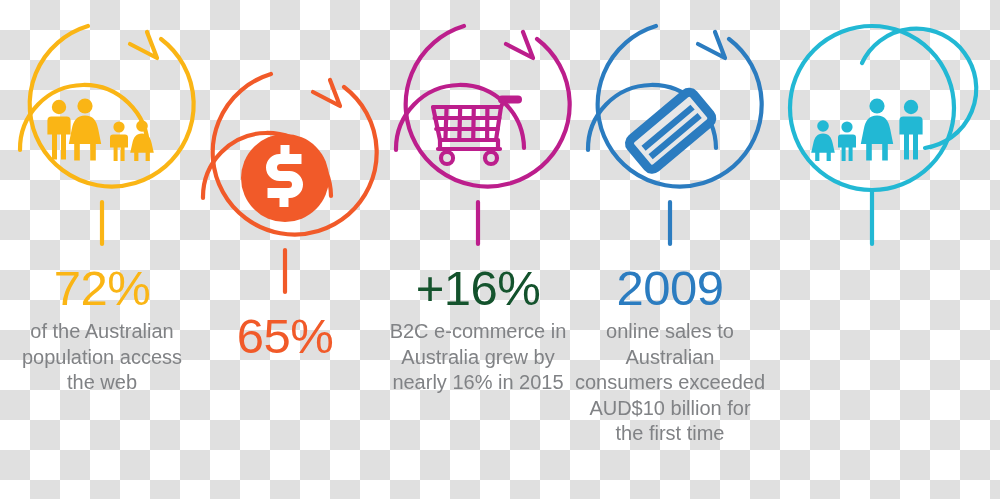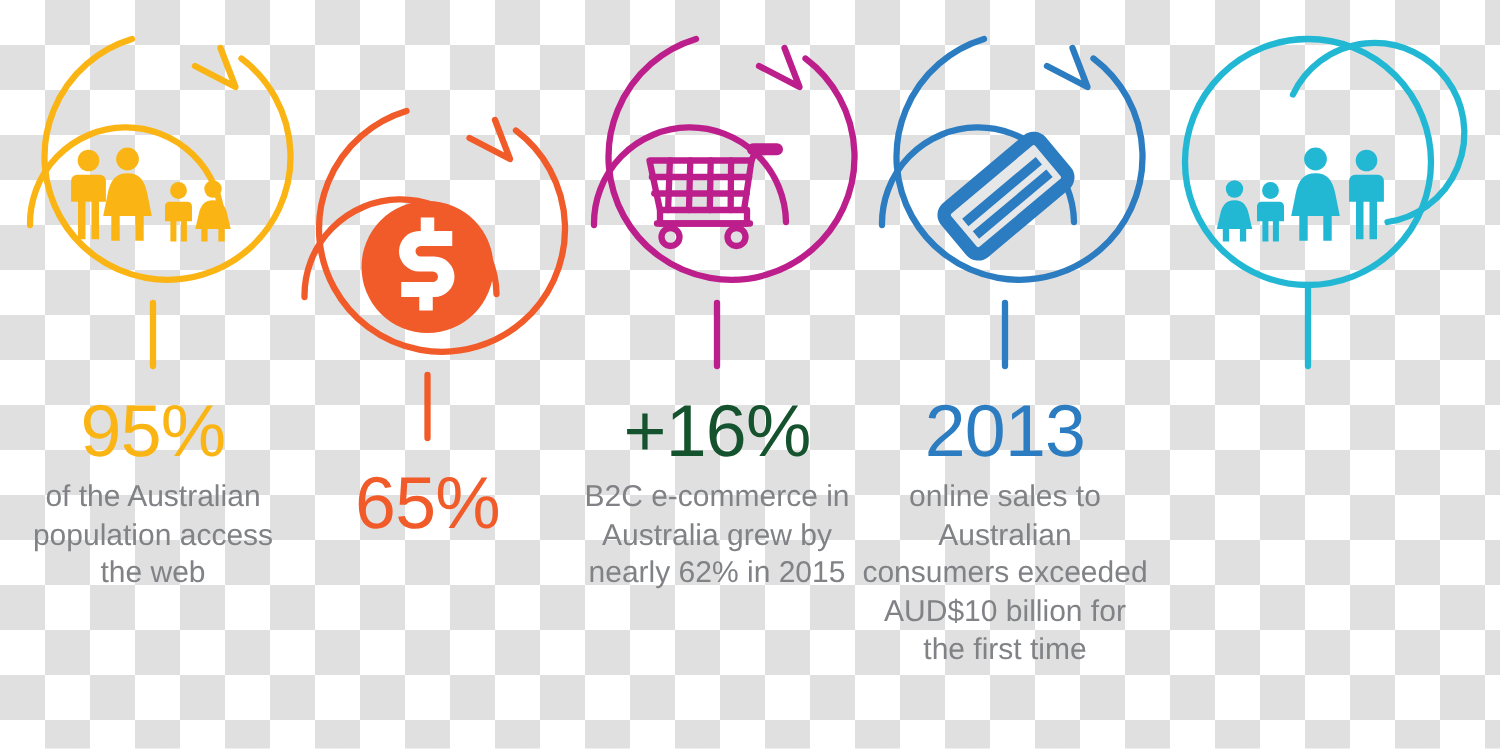--- a/index.html
+++ b/index.html
@@ -130,21 +130,21 @@
 
           <circle cx="76" cy="28" r="5.6" fill="#fab515"></circle>
           <path d="M 70 35.5 h 12 a 3 3 0 0 1 3 3 v 10 h -3.4 v 13.5 h -4 v -13.5 h -3 v 13.5 h -4 v -13.5 h -3.6 v -10 a 3 3 0 0 1 3 -3 z" fill="#fab515"></path>
 
           <circle cx="99" cy="27" r="5.8" fill="#fab515"></circle>
           <path d="M 99 34.5 c 6 0 8.4 4 9.6 9.6 l 2.2 9.6 h -4 v 8.3 h -4.2 v -8.3 h -7.2 v 8.3 h -4.2 v -8.3 h -4 l 2.2 -9.6 c 1.2 -5.6 3.6 -9.6 9.6 -9.6 z" fill="#fab515"></path>
         </svg>
       </div>
     </div>
     <div class="text-zone">
-      <div class="stat-value">95%</div>
+      <div class="stat-value">72%</div>
       <div class="stat-desc">of the Australian
 population access
 the web</div>
     </div>
   </div>
 
   <div class="panel" id="panel-1">
     <div class="circle-zone">
       <svg viewBox="0 0 244 260">
         <path d="M 181 39 A 82 82 0 1 1 108 26" fill="none" stroke="#f15a29" stroke-width="4.2" stroke-linecap="round"></path>
@@ -196,21 +196,21 @@
             <circle cx="19" cy="65" r="6"></circle>
             <circle cx="63" cy="65" r="6"></circle>
           </g>
         </svg>
       </div>
     </div>
     <div class="text-zone">
       <div class="stat-value">+16%</div>
       <div class="stat-desc">B2C e-commerce in
 Australia grew by
-nearly 62% in 2015</div>
+nearly 16% in 2015</div>
     </div>
   </div>
 
   <div class="panel" id="panel-3">
     <div class="circle-zone">
       <svg viewBox="0 0 244 260">
         <path d="M 181 39 A 82 82 0 1 1 108 26" fill="none" stroke="#2b7cc0" stroke-width="4.2" stroke-linecap="round"></path>
         <path d="M 40 150 A 60 60 0 1 1 168 148" fill="none" stroke="#2b7cc0" stroke-width="4.2" stroke-linecap="round"></path>
         <path d="M 150 44 L 177 58 L 167 32" fill="none" stroke="#2b7cc0" stroke-width="4.2" stroke-linecap="round" stroke-linejoin="round"></path>
         <line x1="122" y1="202" x2="122" y2="244" stroke="#2b7cc0" stroke-width="4.2" stroke-linecap="round"></line>
@@ -220,21 +220,21 @@
           <g transform="rotate(-40 50 45)">
             <rect x="9" y="27" width="82" height="38" rx="6" fill="#e6e7e8"></rect>
             <path d="M 15 27 h 70 a 6 6 0 0 1 6 6 v 26 a 6 6 0 0 1 -6 6 h -70 a 6 6 0 0 1 -6 -6 v -26 a 6 6 0 0 1 6 -6 z" fill="none" stroke="#2b7cc0" stroke-width="9"></path>
             <line x1="18" y1="42" x2="82" y2="42" stroke="#2b7cc0" stroke-width="6.5"></line>
             <line x1="18" y1="53" x2="82" y2="53" stroke="#2b7cc0" stroke-width="6.5"></line>
           </g>
         </svg>
       </div>
     </div>
     <div class="text-zone">
-      <div class="stat-value">2013</div>
+      <div class="stat-value">2009</div>
       <div class="stat-desc">online sales to Australian
 consumers exceeded
 AUD$10 billion for
 the first time</div>
     </div>
   </div>
 
   <div class="panel" id="panel-4">
     <div class="circle-zone">
       <svg viewBox="0 0 244 260">

